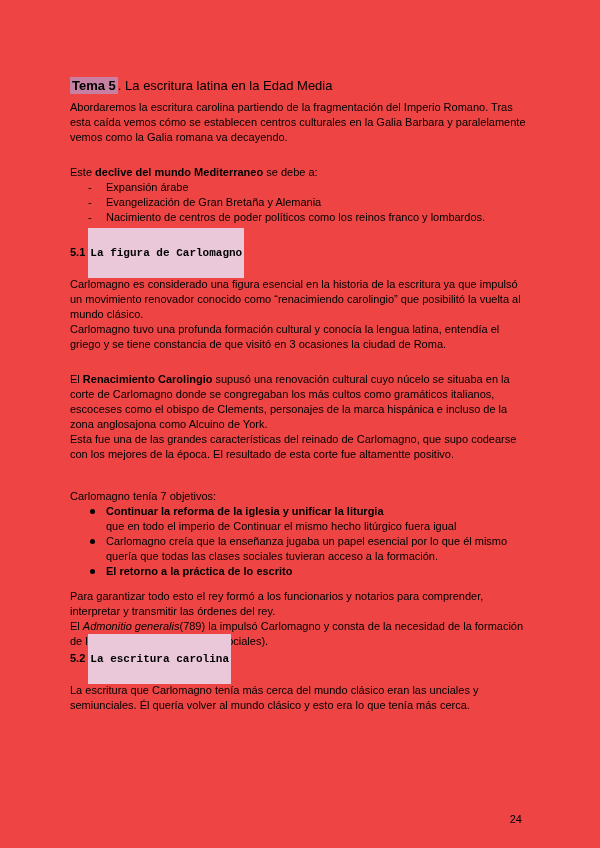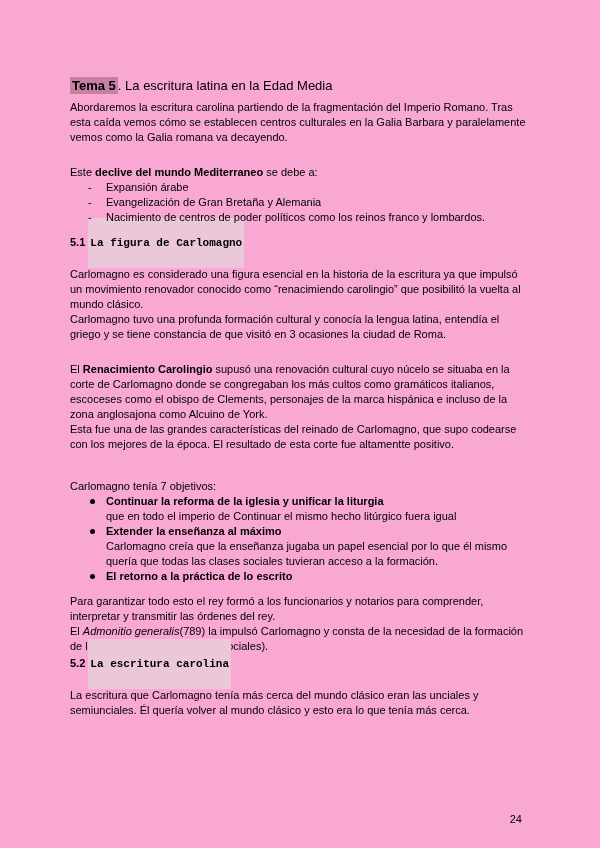--- a/index.html
+++ b/index.html
@@ -5,21 +5,21 @@
   * { margin:0; padding:0; box-sizing:border-box; }
   html, body { background:#ffffff; }
   body {
     width:600px; height:848px;
     font-family:"Liberation Sans", sans-serif;
     color:#000;
   }
   .page {
     position:relative;
     width:600px; height:848px;
-    background:#f9a8d4;
+    background:#ef4444;
     padding:78px 68px 0 70px;
     font-size:11px;
     line-height:15px;
   }
   .doc-title {
     font-size:13px;
     line-height:16px;
     margin-bottom:6px;
   }
   .hl-dark {
@@ -29,21 +29,21 @@
   }
   .hl-light {
     background:var(--hl-light, #eac7d9);
     padding:19px 2px;
     font-family:Liberation Mono, monospace;
   }
   b, .bold { font-weight:bold; }
   i, .italic { font-style:italic; }
 
   .intro { margin-bottom:20px; }
-  .decline-block { margin-bottom:10px; }
+  .decline-block { margin-bottom:20px; }
   .section-heading { font-weight:bold; margin-bottom:16px; }
   .s1-paras { margin-bottom:20px; }
   .renaissance-block { margin-bottom:27px; }
   .objectives-block { margin-bottom:10px; }
   .post-bullets { margin-bottom:2px; }
 
   .li {
     position:relative;
     padding-left:36px;
   }
@@ -109,21 +109,20 @@
 
   <div class="objectives-block">
     <div>Carlomagno tenía 7 objetivos:</div>
     <div class="li">
       <span class="bullet-dot"></span>
       <div class="bold">Continuar la reforma de la iglesia y unificar la liturgia</div>
       <div>que en todo el imperio de Continuar el mismo hecho litúrgico fuera igual</div>
     </div>
     <div class="li">
       <span class="bullet-dot"></span>
-      <div class="bold">Extender la enseñanza al máximo</div>
       <div>Carlomagno creía que la enseñanza jugaba un papel esencial por lo que él mismo quería que todas las clases sociales tuvieran acceso a la formación.</div>
     </div>
     <div class="li">
       <span class="bullet-dot"></span>
       <div class="bold">El retorno a la práctica de lo escrito</div>
     </div>
   </div>
 
   <div class="post-bullets">
     <div>Para garantizar todo esto el rey formó a los funcionarios y notarios para comprender, interpretar y transmitir las órdenes del rey.</div>

